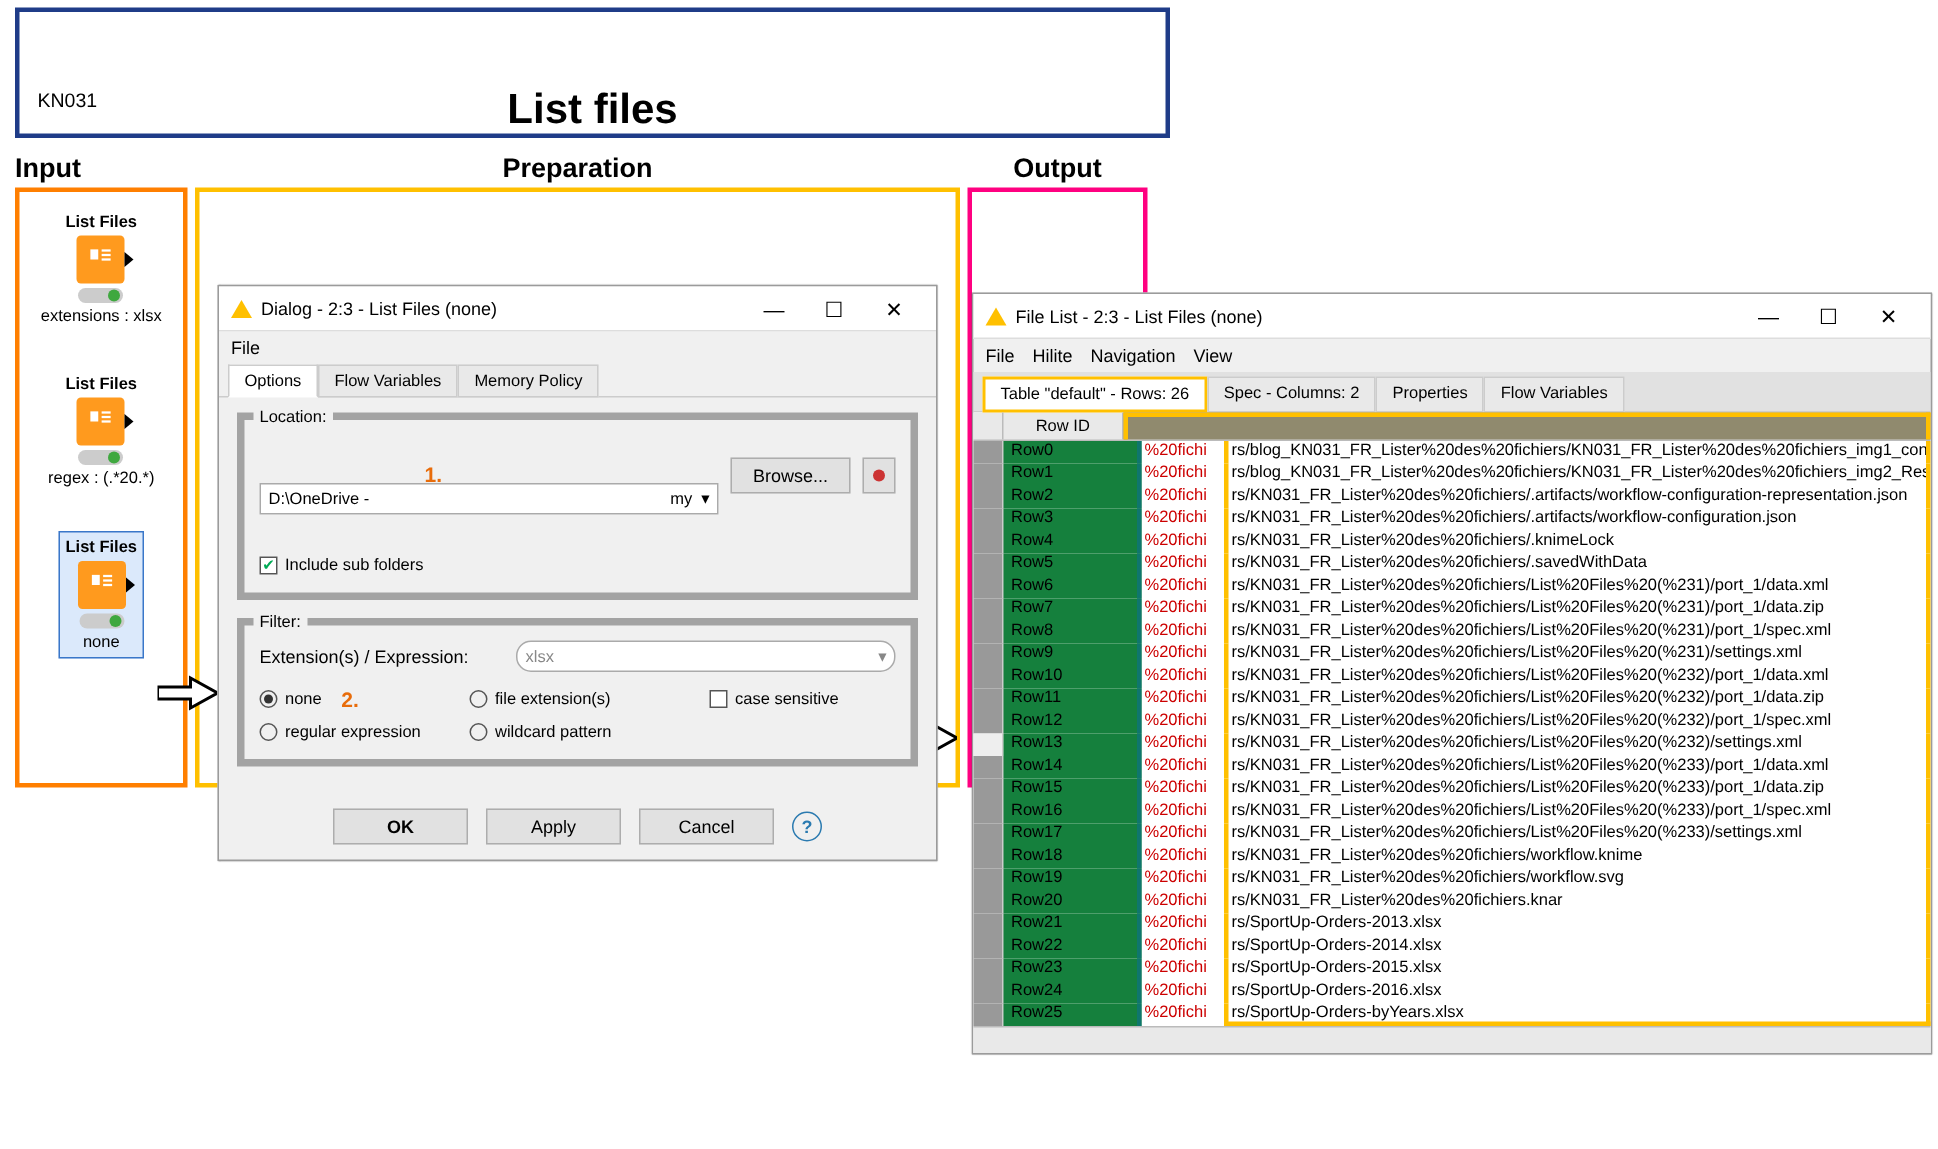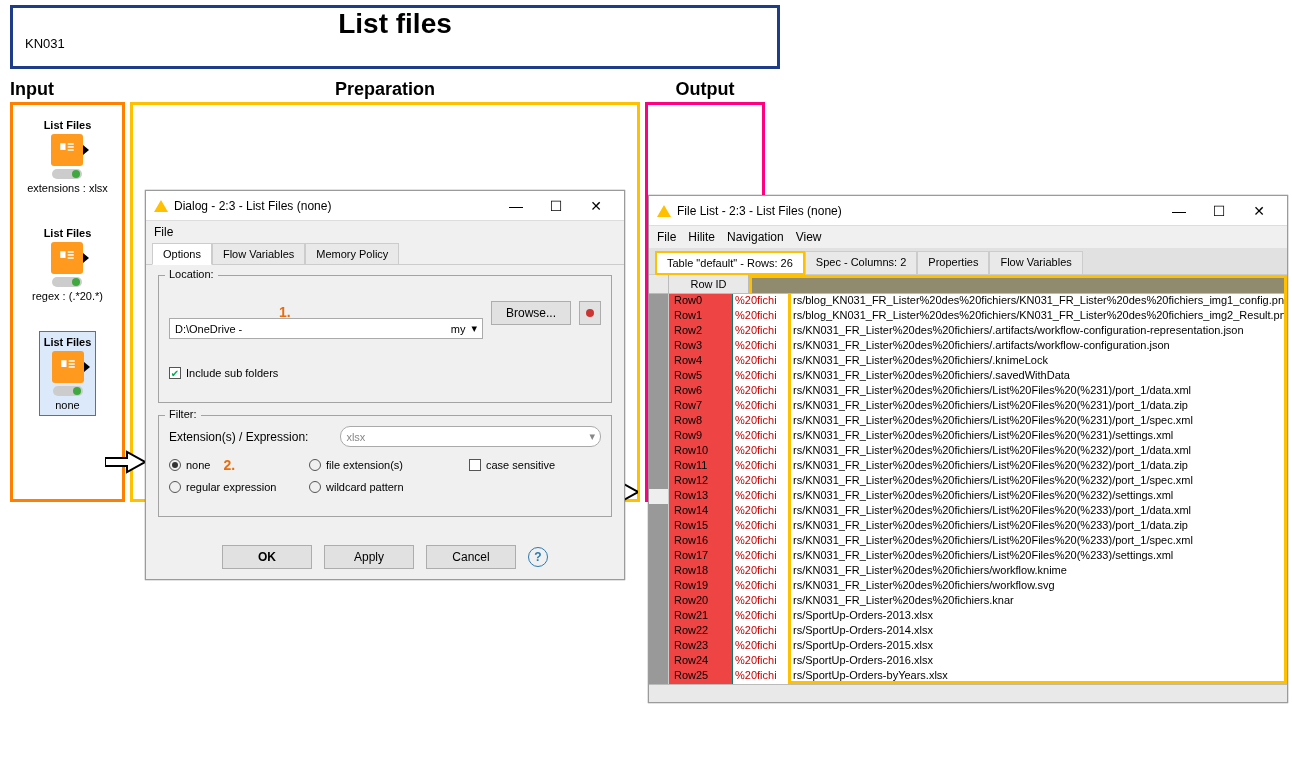--- a/index.html
+++ b/index.html
@@ -10,24 +10,24 @@
     background: #fff;
     width: 1292px;
     height: 766px;
     position: relative;
     overflow: hidden;
   }
   .title-box {
     border: 3px solid #1F3C88;
     margin: 5px 10px 5px 10px;
     width: 770px;
-    height: 64px;
-    position: relative;
-    display: flex;
-    align-items: flex-start;
+    height: 87px;
+    position: relative;
+    display: flex;
+    align-items: flex-end;
     justify-content: center;
   }
   .title-box .kn {
     position: absolute;
     left: 12px;
     bottom: 15px;
     font-size: 13px;
   }
   .title-box .title {
     font-size: 28px;
@@ -149,22 +149,22 @@
   }
   .tab {
     padding: 4px 10px;
     border: 1px solid #ccc;
     background: #e9e9e9;
     margin-bottom: -1px;
   }
   .tab.active { background: #fff; border-bottom: 1px solid #fff; }
   .tab-body { padding: 10px 12px; }
   .fieldset {
-    border: 1px solid #a3a3a3;
-    padding: 10px 10px 23px 10px;
+    border: 5px solid #a3a3a3;
+    padding: 10px 10px 12px 10px;
     margin-bottom: 12px;
     position: relative;
   }
   .fieldset .legend {
     position: absolute;
     top: -8px; left: 6px;
     background: #f0f0f0;
     padding: 0 4px;
     font-size: 11px;
   }
@@ -208,21 +208,21 @@
   .filewin .tabs { padding-top:3px; }
   .tab-hl { border: 2px solid #FFC000 !important; }
   .table-header-row {
     display:flex; background:#e9e9e9; border-bottom:1px solid #bbb; font-size:11px;
   }
   .th { padding:3px 6px; border-right:1px solid #bbb; display:flex;align-items:center;}
   .tbody { }
   .trow { display:flex; font-size:11px; height:15px; }
   .trow .c0 { width:20px; border-right:1px solid #ccc; background:#eee;}
   .trow .c0.dark{ background:#999; }
-  .trow .c1 { width:64px; padding:0 5px; border-right:1px solid #0f766e; background:#ef4444;}
+  .trow .c1 { width:92px; padding:0 5px; border-right:3px solid #0f766e; background:#15803d;}
   .trow .c2 { width:55px; padding:0 2px; color:#c00; }
   .trow .c3 { flex:1; padding:0 2px; white-space:nowrap; overflow:hidden; }
   .col-hl-left { border-left: 3px solid #FFC000; }
   .col-hl-right { border-right: 3px solid #FFC000 !important; }
   .col-hl-top { border-top: 3px solid #FFC000; }
   .col-hl-bottom { border-bottom: 3px solid #FFC000; }
 </style>
 </head>
 <body>
 

